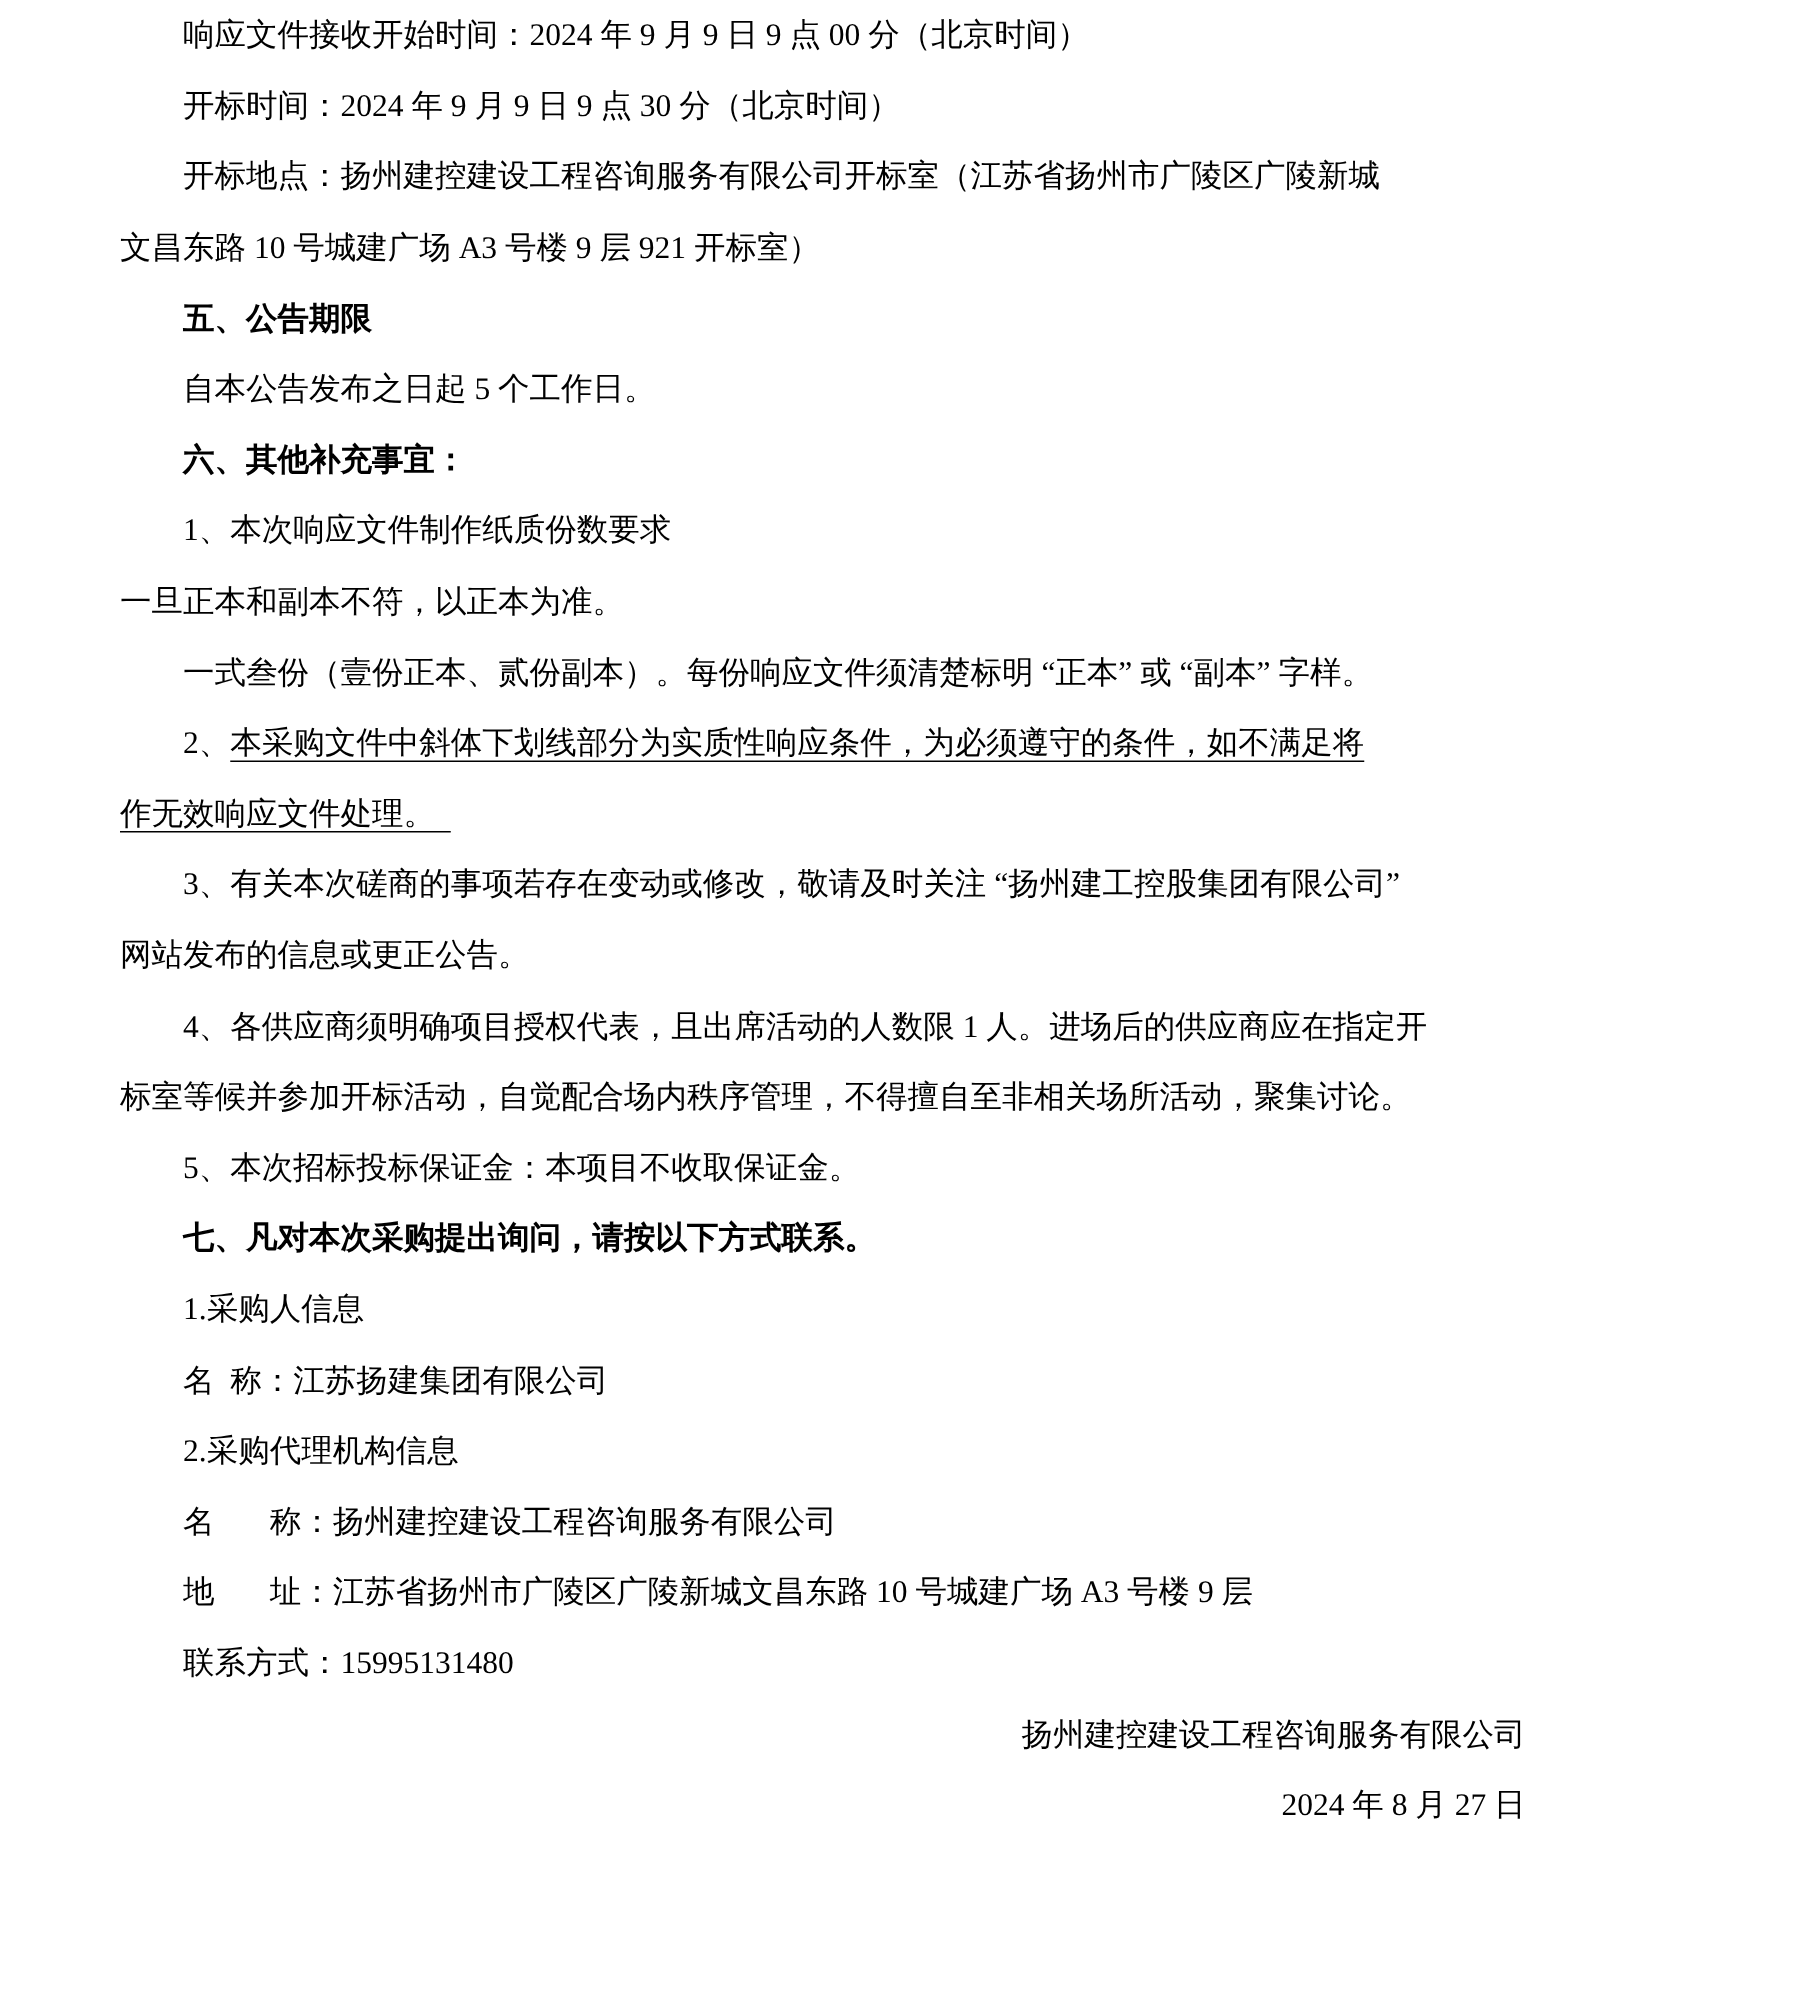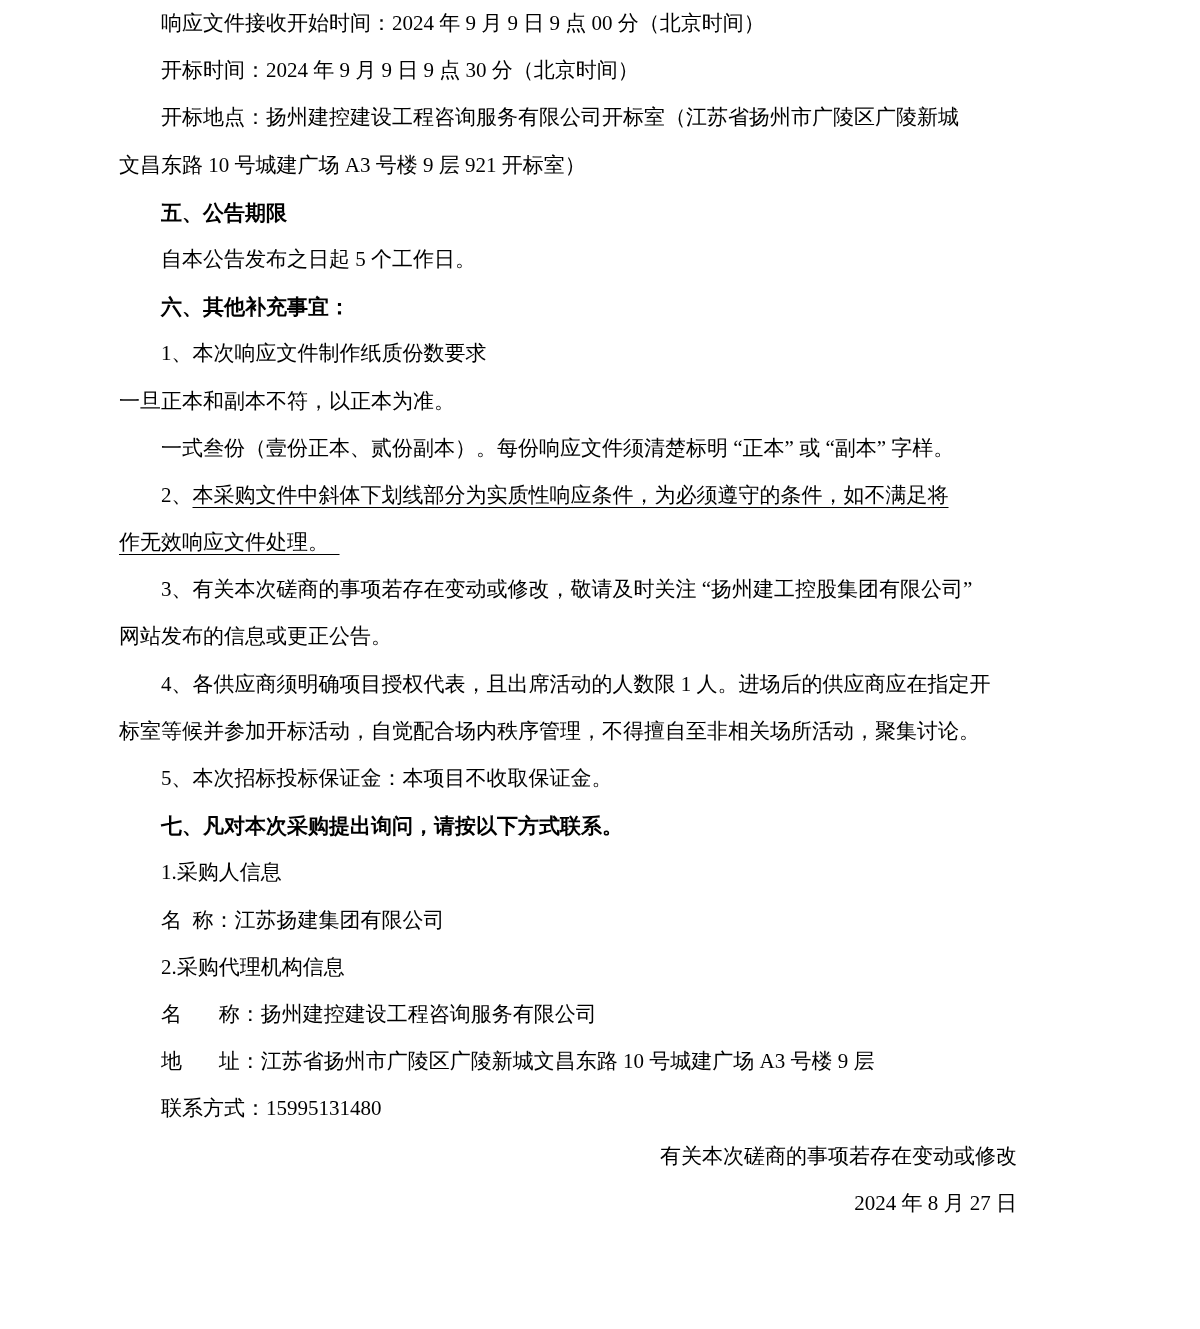--- a/index.html
+++ b/index.html
@@ -6,21 +6,21 @@
   body {
     width: 1200px;
     height: 1329px;
     background: #ffffff;
     overflow: hidden;
   }
   .doc {
     box-sizing: border-box;
     width: 1200px;
     height: 1329px;
-    padding: 0 183px 0 119px;
+    padding: 0 183px 0 80px;
     font-family: "Liberation Serif", "DejaVu Serif", serif;
     font-size: 21px;
     color: #000000;
     overflow: hidden;
   }
   .line {
     height: 47.2px;
     line-height: 47.2px;
     white-space: pre;
   }
@@ -65,16 +65,16 @@
   <div class="line indent">5、本次招标投标保证金：本项目不收取保证金。</div>
 
   <div class="line indent heading">七、凡对本次采购提出询问，请按以下方式联系。</div>
   <div class="line indent">1.采购人信息</div>
   <div class="line indent">名  称：江苏扬建集团有限公司</div>
   <div class="line indent">2.采购代理机构信息</div>
   <div class="line indent">名       称：扬州建控建设工程咨询服务有限公司</div>
   <div class="line indent">地       址：江苏省扬州市广陵区广陵新城文昌东路 10 号城建广场 A3 号楼 9 层</div>
   <div class="line indent">联系方式：15995131480</div>
 
-  <div class="line right">有关本次磋商的事项若存在变动或修改</div>
+  <div class="line right">扬州建控建设工程咨询服务有限公司</div>
   <div class="line right">2024 年 8 月 27 日</div>
 
 </div>
 
 </body></html>

